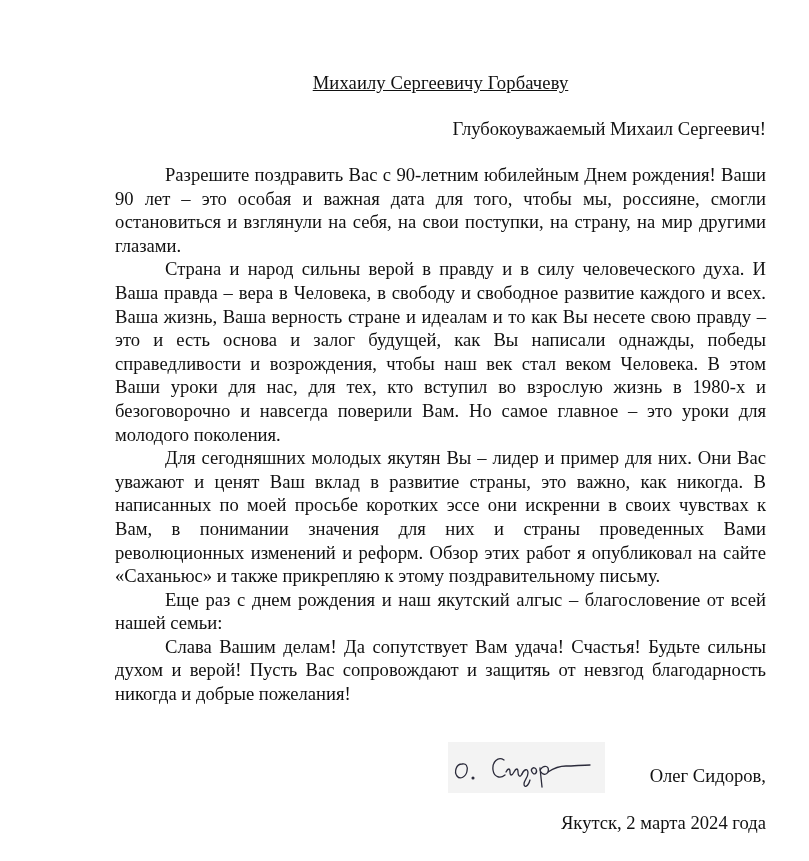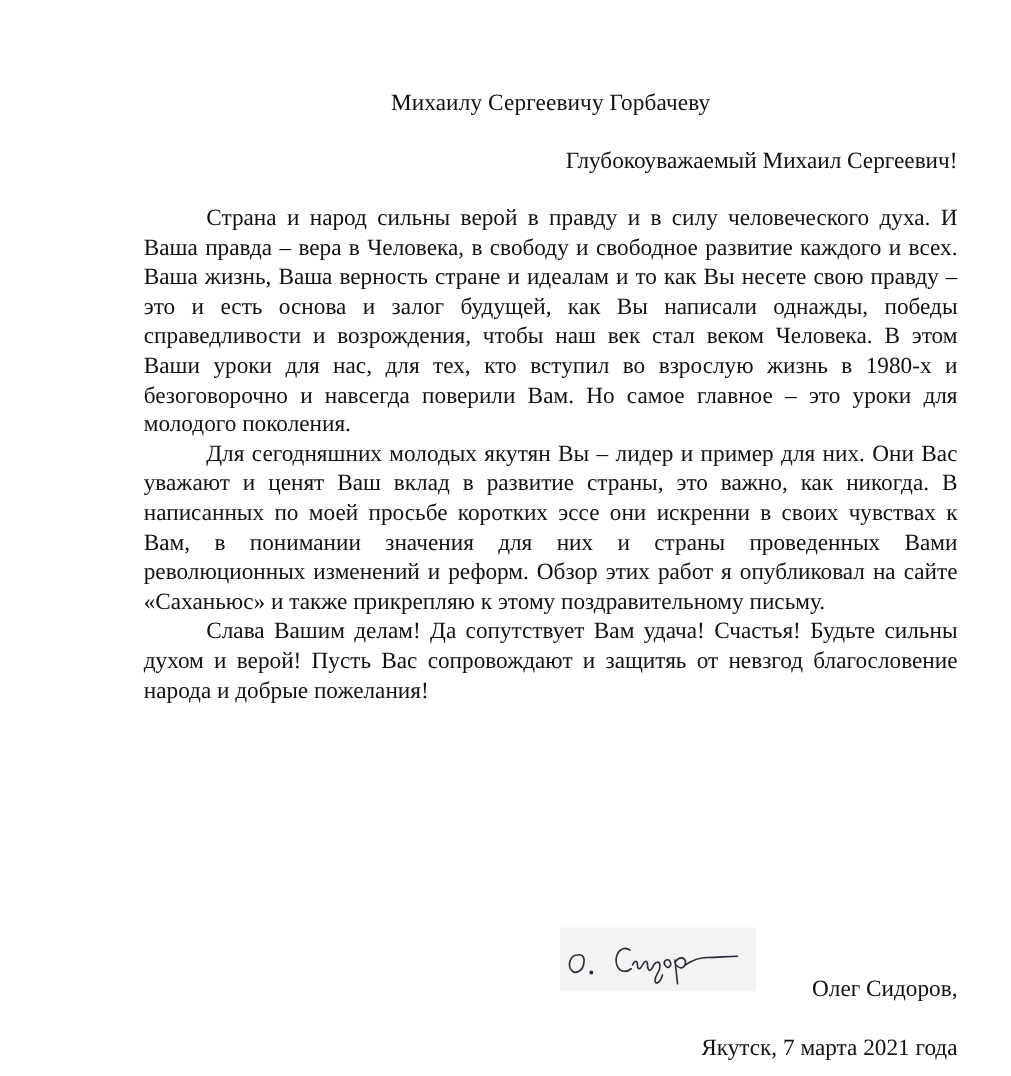--- a/index.html
+++ b/index.html
@@ -23,20 +23,21 @@
     }
     .addressee {
       position: absolute;
       left: 0;
       width: 651px;
       top: 71px;
       text-align: center;
       font-size: 18.6px;
       line-height: 24px;
       letter-spacing: 0.1px;
+      text-decoration: underline;
     }
     .salutation {
       position: absolute;
       left: 0;
       width: 651px;
       top: 117px;
       text-align: right;
       font-size: 18.6px;
       line-height: 24px;
     }
@@ -74,37 +75,38 @@
       left: 0;
       top: 0;
     }
     .sig-line {
       position: absolute;
       right: 0;
       font-size: 18.6px;
       line-height: 23.6px;
       text-align: right;
       white-space: nowrap;
-      margin-top: 16px;
     }
     .sig-name { top: 22px; }
     .sig-title { top: 46px; }
     .sig-place { top: 69px; }
   </style>
 </head>
 <body>
 
 <div class="page">
   <div class="addressee">Михаилу Сергеевичу Горбачеву</div>
   <div class="salutation">Глубокоуважаемый Михаил Сергеевич!</div>
 
   <div class="body-text">
+    <p class="para">Разрешите поздравить Вас с 90-летним юбилейным Днем рождения! Ваши 90 лет – это особая и важная дата для того, чтобы мы, россияне, смогли остановиться и взглянули на себя, на свои поступки, на страну, на мир другими глазами.</p>
     <p class="para">Страна и народ сильны верой в правду и в силу человеческого духа. И Ваша правда – вера в Человека, в свободу и свободное развитие каждого и всех. Ваша жизнь, Ваша верность стране и идеалам и то как Вы несете свою правду – это и есть основа и залог будущей, как Вы написали однажды, победы справедливости и возрождения, чтобы наш век стал веком Человека. В этом Ваши уроки для нас, для тех, кто вступил во взрослую жизнь в 1980-х и безоговорочно и навсегда поверили Вам. Но самое главное – это уроки для молодого поколения.</p>
     <p class="para">Для сегодняшних молодых якутян Вы – лидер и пример для них. Они Вас уважают и ценят Ваш вклад в развитие страны, это важно, как никогда. В написанных по моей просьбе коротких эссе они искренни в своих чувствах к Вам, в понимании значения для них и страны проведенных Вами революционных изменений и реформ. Обзор этих работ я опубликовал на сайте «Саханьюс» и также прикрепляю к этому поздравительному письму.</p>
-    <p class="para">Слава Вашим делам! Да сопутствует Вам удача! Счастья! Будьте сильны духом и верой! Пусть Вас сопровождают и защитяь от невзгод благословение народа и добрые пожелания!</p>
+    <p class="para">Еще раз с днем рождения и наш якутский алгыс – благословение от всей нашей семьи:</p>
+    <p class="para">Слава Вашим делам! Да сопутствует Вам удача! Счастья! Будьте сильны духом и верой! Пусть Вас сопровождают и защитяь от невзгод благодарность никогда и добрые пожелания!</p>
   </div>
 
   <div class="signature-block">
     <div class="signature-image">
       <svg width="157" height="51" viewBox="0 0 157 51">
         <g fill="none" stroke="#2a2a3a" stroke-width="1.3" stroke-linecap="round" stroke-linejoin="round">
 
           <path d="M14 22 C8 22 6 30 9 34 C12 38 18 35 19 29 C20 24 18 21 14 22 Z"></path>
 
           <circle cx="25" cy="36" r="0.9" fill="#2a2a3a"></circle>
@@ -117,15 +119,15 @@
           <path d="M84 30 C82 27 86 24 88 27 C90 31 86 34 84 30"></path>
 
           <path d="M92 26 L94 45"></path>
           <path d="M92 28 C96 22 102 24 100 30 C98 34 94 32 93 30"></path>
 
           <path d="M100 30 C106 26 112 24 118 24 C126 24 134 23 142 23"></path>
         </g>
       </svg>
     </div>
     <div class="sig-line sig-name">Олег Сидоров,</div>
-    <div class="sig-line sig-place">Якутск, 7 марта 2021 года</div>
+    <div class="sig-line sig-place">Якутск, 2 марта 2024 года</div>
   </div>
 </div>
 
 </body></html>

